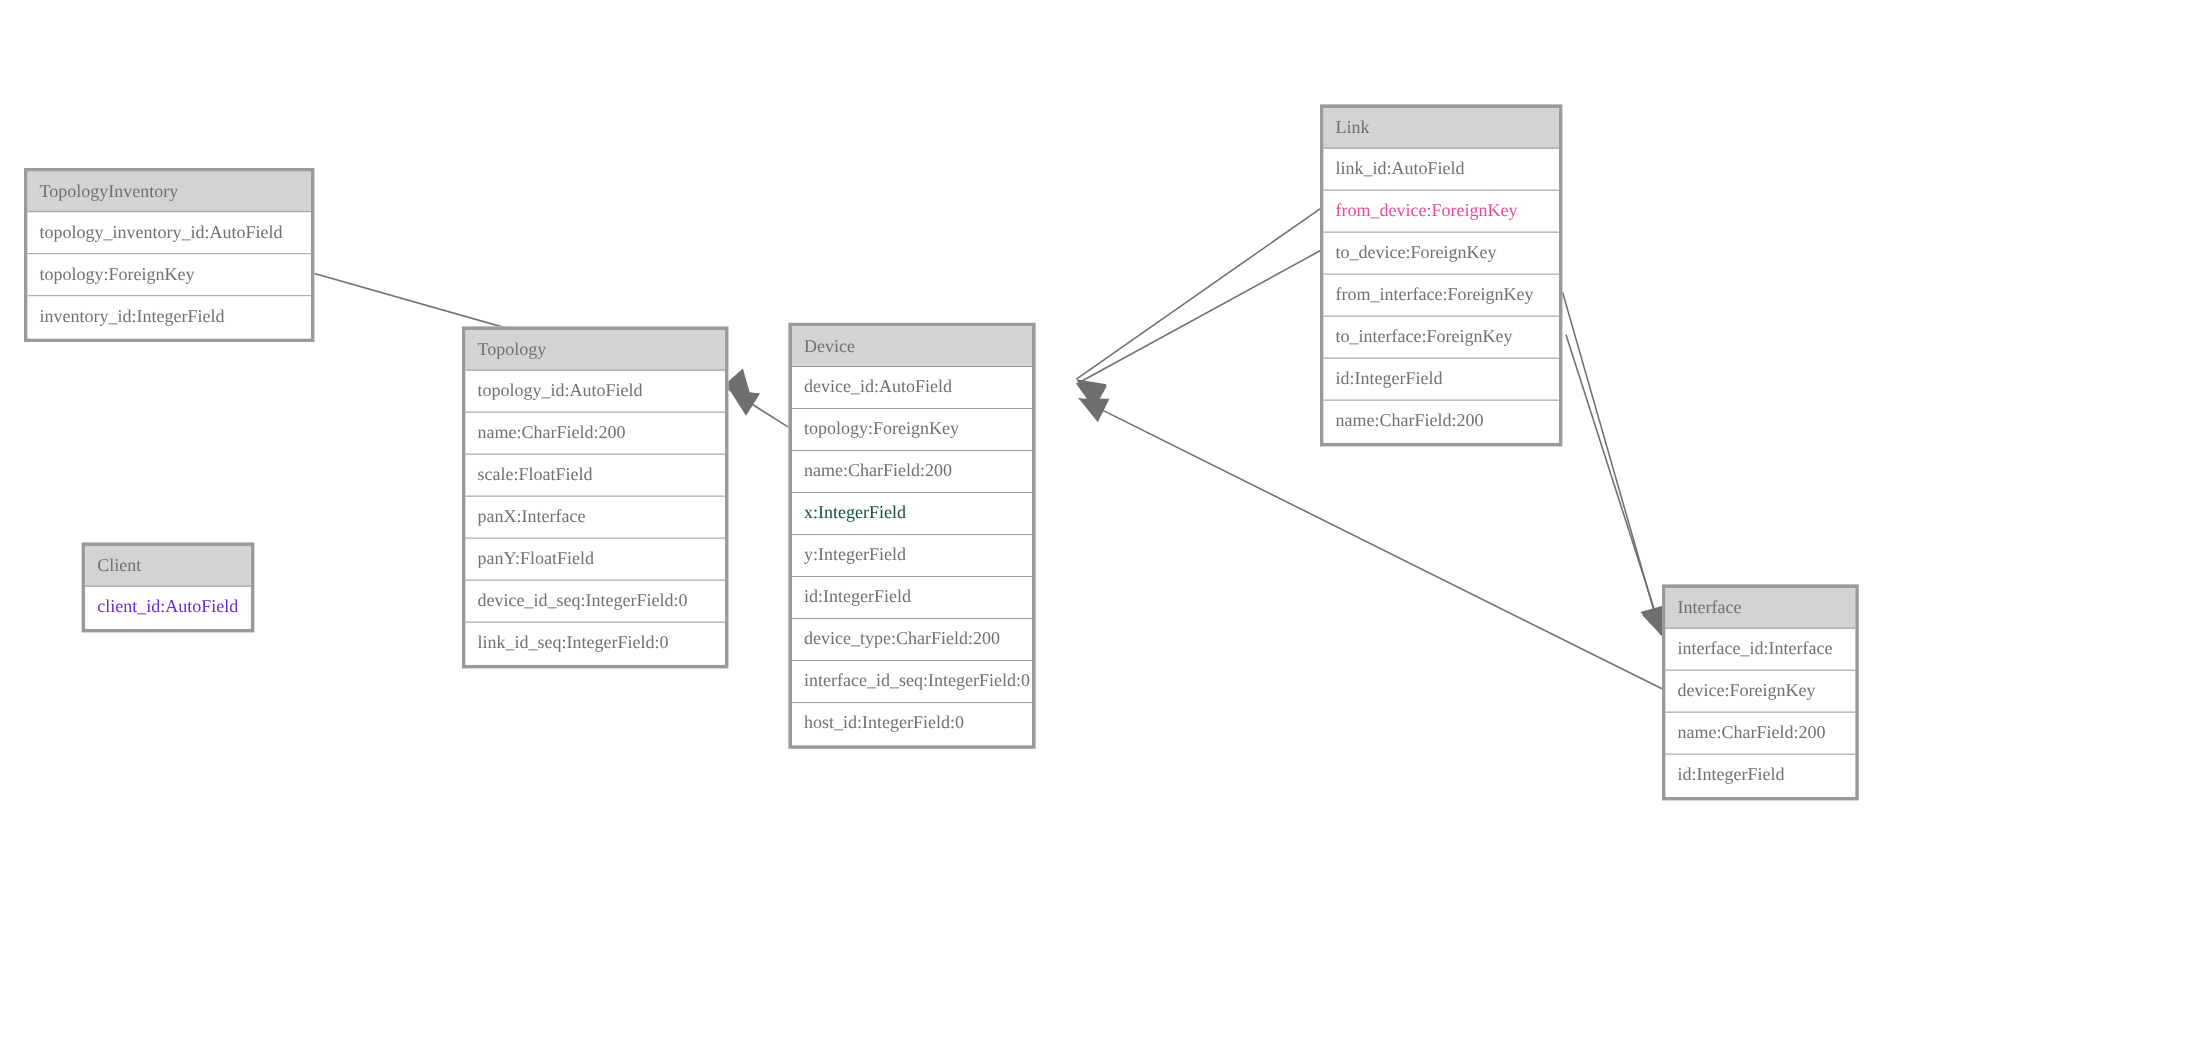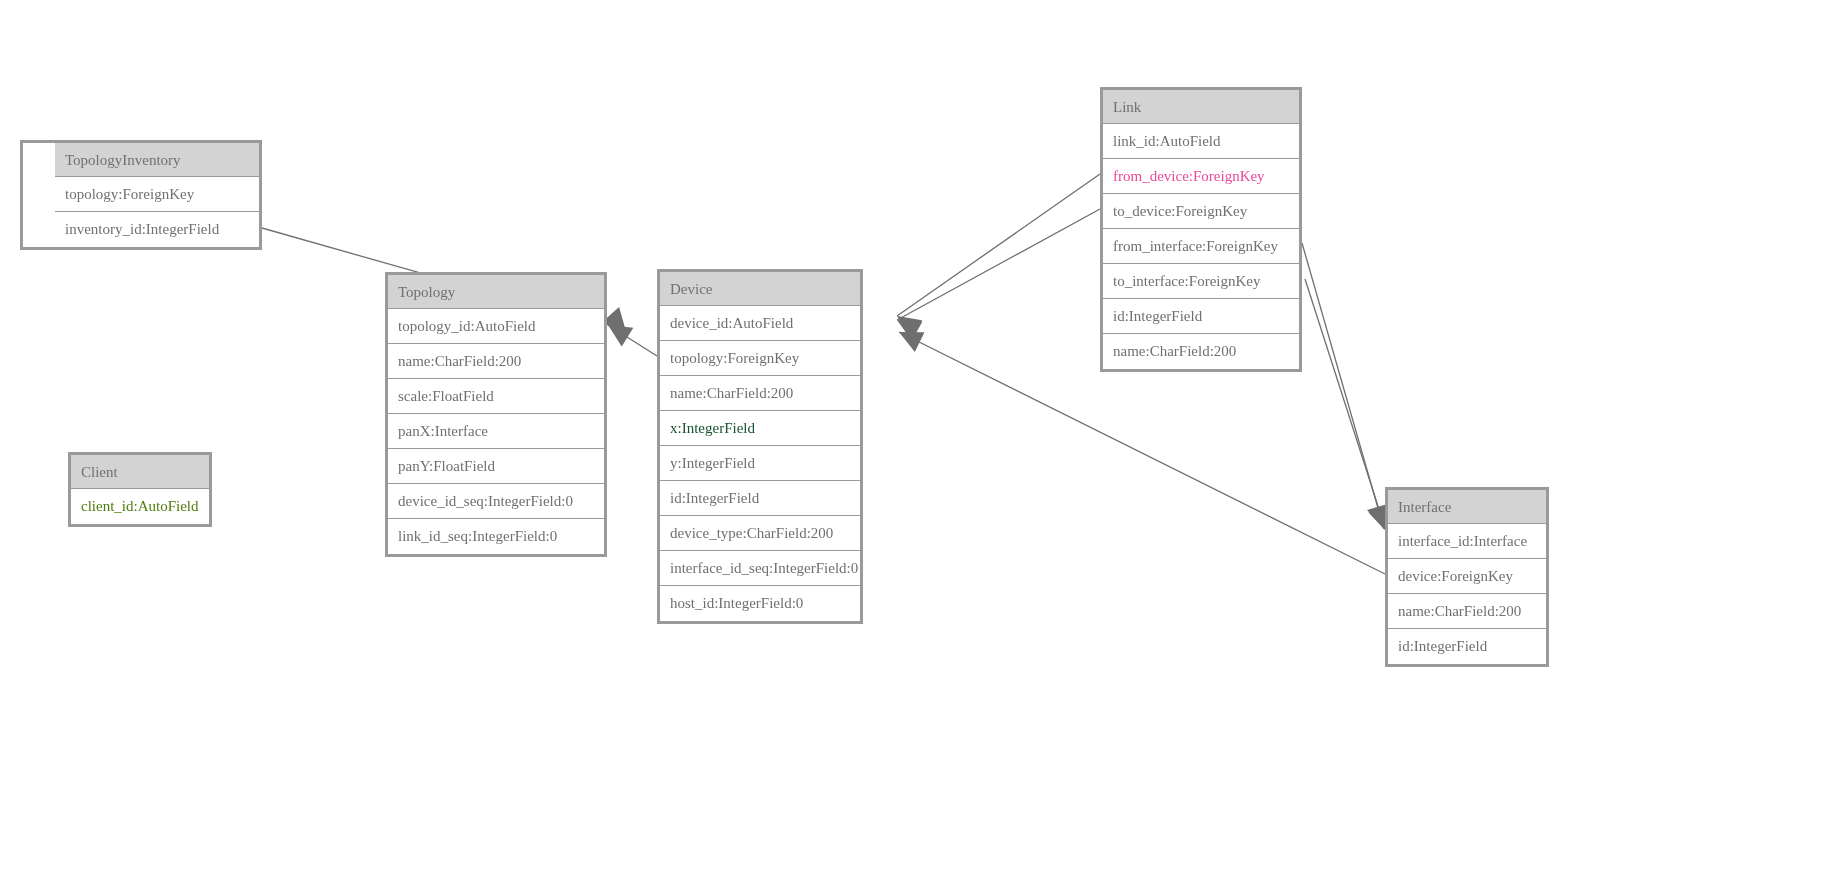--- a/index.html
+++ b/index.html
@@ -96,28 +96,29 @@
         <polyline points="1302,243 1384,529" fill="none" stroke="#6f6f6f" stroke-width="1.3"></polyline>
         <path d="M 0 0 L -23 -11 L -23 11 Z" fill="#6f6f6f" transform="translate(1384,529) rotate(74)"></path>
       </g>
       <g>
         <polyline points="1305,279 1386,531" fill="none" stroke="#6f6f6f" stroke-width="1.3"></polyline>
         <path d="M 0 0 L -23 -11 L -23 11 Z" fill="#6f6f6f" transform="translate(1386,531) rotate(72)"></path>
       </g>
     </svg>
 
   <div id="entity-layer">
-      <div class="entity" style="left: 20px; top: 140px; width: 242px; border-color: rgb(154, 154, 154); padding-left: 32px;">
+      <div class="entity" style="left: 20px; top: 140px; width: 242px; border-color: rgb(154, 154, 154);">
         <div class="entity-header" style="background: rgb(211, 211, 211); border-bottom-color: rgb(154, 154, 154); color: rgb(111, 112, 115);">TopologyInventory</div>
+        <div class="entity-row" style="border-bottom-color: rgb(154, 154, 154); color: rgb(111, 112, 115);">topology_inventory_id:AutoField</div>
         <div class="entity-row" style="border-bottom-color: rgb(154, 154, 154); color: rgb(111, 112, 115);">topology:ForeignKey</div>
         <div class="entity-row" style="border-bottom-color: rgb(154, 154, 154); color: rgb(111, 112, 115);">inventory_id:IntegerField</div>
       </div>
       <div class="entity" style="left: 68px; top: 452px; width: 144px; border-color: rgb(154, 154, 154);">
         <div class="entity-header" style="background: rgb(211, 211, 211); border-bottom-color: rgb(154, 154, 154); color: rgb(111, 112, 115);">Client</div>
-        <div class="entity-row" style="border-bottom-color: rgb(154, 154, 154); color: #4d7c0f;">client_id:AutoField</div>
+        <div class="entity-row" style="border-bottom-color: rgb(154, 154, 154); color: #6d28d9;">client_id:AutoField</div>
       </div>
       <div class="entity" style="left: 385px; top: 272px; width: 222px; border-color: rgb(154, 154, 154);">
         <div class="entity-header" style="background: rgb(211, 211, 211); border-bottom-color: rgb(154, 154, 154); color: rgb(111, 112, 115);">Topology</div>
         <div class="entity-row" style="border-bottom-color: rgb(154, 154, 154); color: rgb(111, 112, 115);">topology_id:AutoField</div>
         <div class="entity-row" style="border-bottom-color: rgb(154, 154, 154); color: rgb(111, 112, 115);">name:CharField:200</div>
         <div class="entity-row" style="border-bottom-color: rgb(154, 154, 154); color: rgb(111, 112, 115);">scale:FloatField</div>
         <div class="entity-row" style="border-bottom-color: rgb(154, 154, 154); color: rgb(111, 112, 115);">panX:Interface</div>
         <div class="entity-row" style="border-bottom-color: rgb(154, 154, 154); color: rgb(111, 112, 115);">panY:FloatField</div>
         <div class="entity-row" style="border-bottom-color: rgb(154, 154, 154); color: rgb(111, 112, 115);">device_id_seq:IntegerField:0</div>
         <div class="entity-row" style="border-bottom-color: rgb(154, 154, 154); color: rgb(111, 112, 115);">link_id_seq:IntegerField:0</div>

